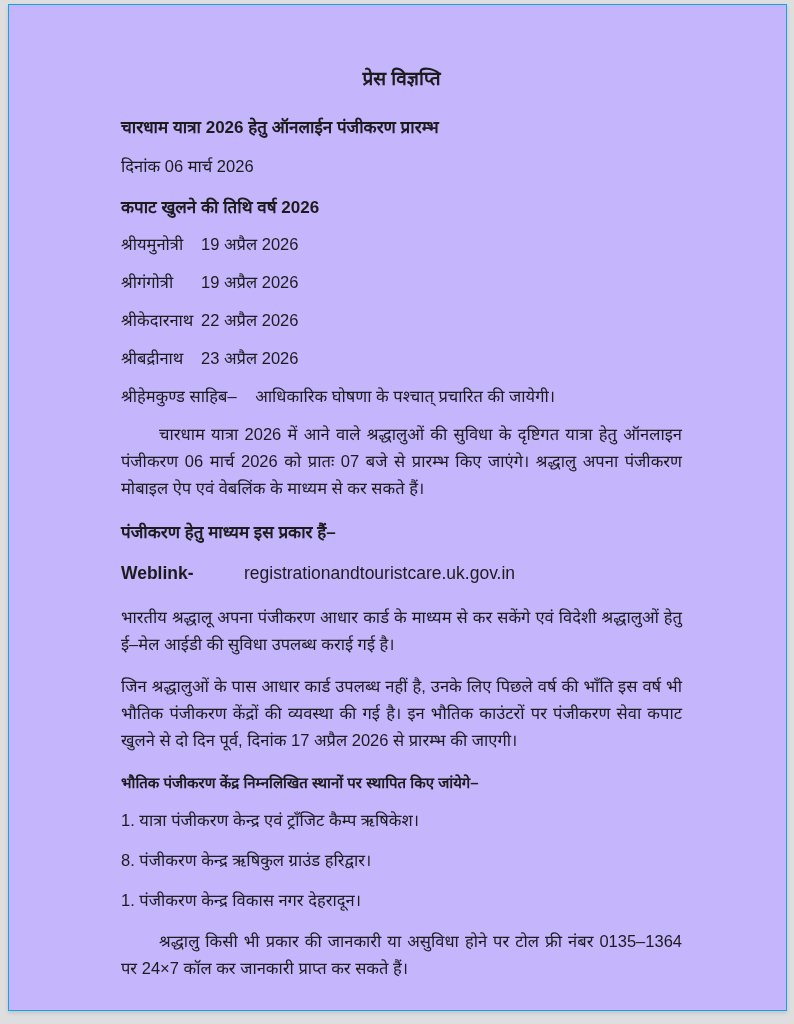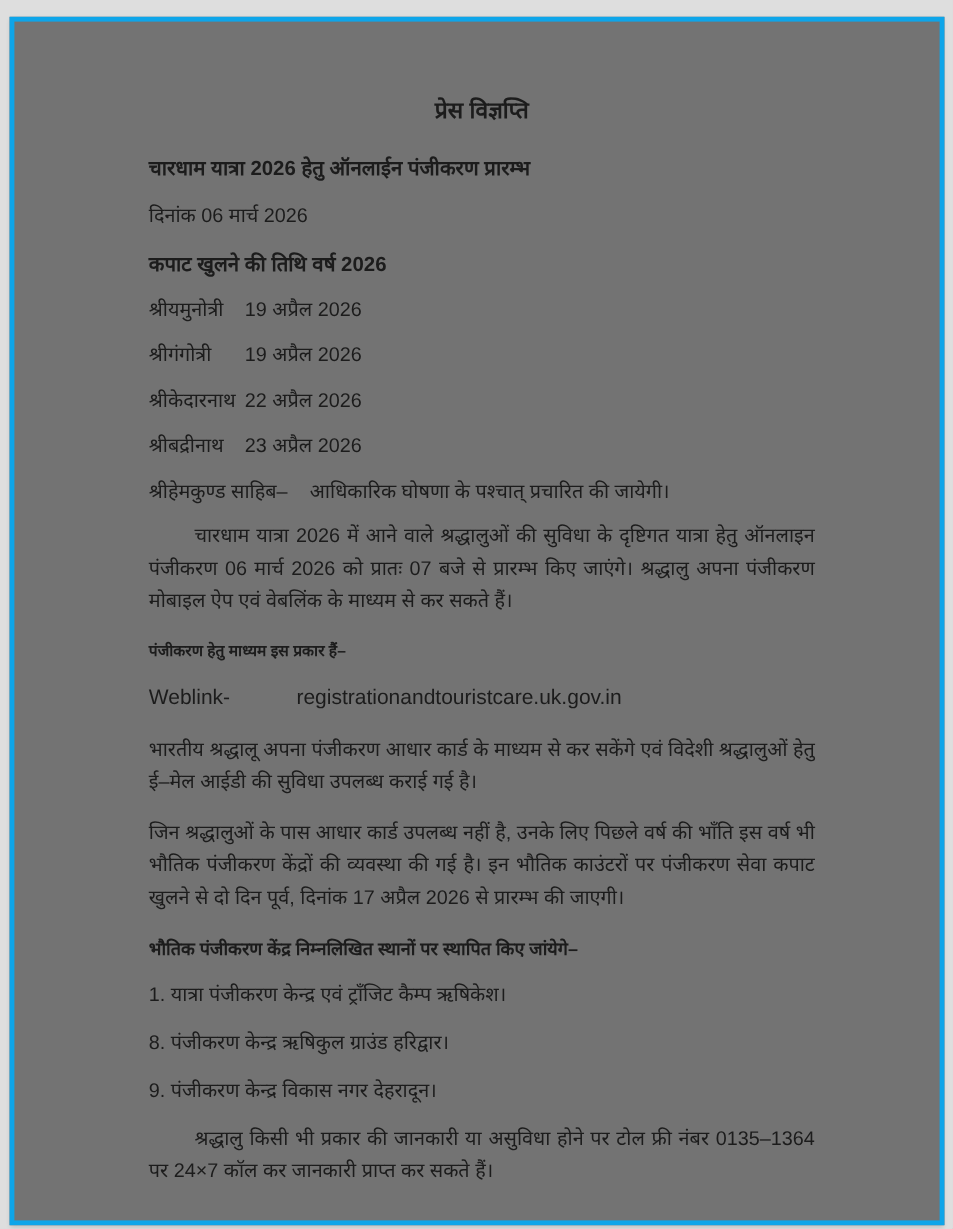--- a/index.html
+++ b/index.html
@@ -9,24 +9,24 @@
     font-family: "Liberation Sans", "DejaVu Sans", sans-serif;
     overflow: hidden;
   }
   .scan-bg {
     position: relative;
     width: 794px; height: 1024px;
     background: #dedede;
   }
   .sheet {
     position: absolute;
-    left: 8px; top: 14px;
+    left: 8px; top: 4px;
     width: 779px; height: 1007px;
-    background: #737373;
-    border: 4px solid #0ea5e9;
+    background: #c4b5fd;
+    border: 1px solid #0ea5e9;
     box-shadow: 0 2px 4px rgba(0,0,0,0.12);
   }
   .content {
     padding: 60px 104px 0 112px;
     color: #1c1c1c;
     font-size: 16.5px;
   }
   .doc-title {
     text-align: center;
     font-weight: bold;
@@ -60,31 +60,31 @@
   }
   .hemkund-label { margin-right: 14px; margin-top: 26px; }
   .para {
     text-align: justify;
     line-height: 1.64;
     margin-bottom: 15px;
   }
   .para.indent { text-indent: 38px; }
   .medium-heading {
     font-weight: bold;
-    font-size: 13px;
+    font-size: 17px;
     margin: 18px 0 20px 0;
   }
   .kv-row {
     display: flex;
     align-items: baseline;
     margin-bottom: 20px;
     font-size: 17.5px;
   }
   .kv-label {
-    font-weight: normal;
+    font-weight: bold;
     min-width: 123px;
     flex: 0 0 auto;
   }
   .kv-value { }
   .centers-heading {
     font-weight: bold;
     font-size: 15px;
     margin: 18px 0 16px 0;
   }
   .center-item {
@@ -139,19 +139,19 @@
 
 
       <p class="para">भारतीय श्रद्धालू अपना पंजीकरण आधार कार्ड के माध्यम से कर सकेंगे एवं विदेशी श्रद्धालुओं हेतु ई–मेल आईडी की सुविधा उपलब्ध कराई गई है।</p>
 
       <p class="para">जिन श्रद्धालुओं के पास आधार कार्ड उपलब्ध नहीं है, उनके लिए पिछले वर्ष की भाँति इस वर्ष भी भौतिक पंजीकरण केंद्रों की व्यवस्था की गई है। इन भौतिक काउंटरों पर पंजीकरण सेवा कपाट खुलने से दो दिन पूर्व, दिनांक 17 अप्रैल 2026 से प्रारम्भ की जाएगी।</p>
 
       <div class="centers-heading">भौतिक पंजीकरण केंद्र निम्नलिखित स्थानों पर स्थापित किए जांयेगे–</div>
 
       <div class="center-item">1. यात्रा पंजीकरण केन्द्र एवं ट्रॉंजिट कैम्प ऋषिकेश।</div>
       <div class="center-item">8. पंजीकरण केन्द्र ऋषिकुल ग्राउंड हरिद्वार।</div>
-      <div class="center-item">9. पंजीकरण केन्द्र विकास नगर देहरादून।</div>
+      <div class="center-item">1. पंजीकरण केन्द्र विकास नगर देहरादून।</div>
 
       <p class="para indent">श्रद्धालु किसी भी प्रकार की जानकारी या असुविधा होने पर टोल फ्री नंबर 0135–1364 पर 24×7 कॉल कर जानकारी प्राप्त कर सकते हैं।</p>
 
     </div>
   </div>
 </div>
 
 </body></html>

